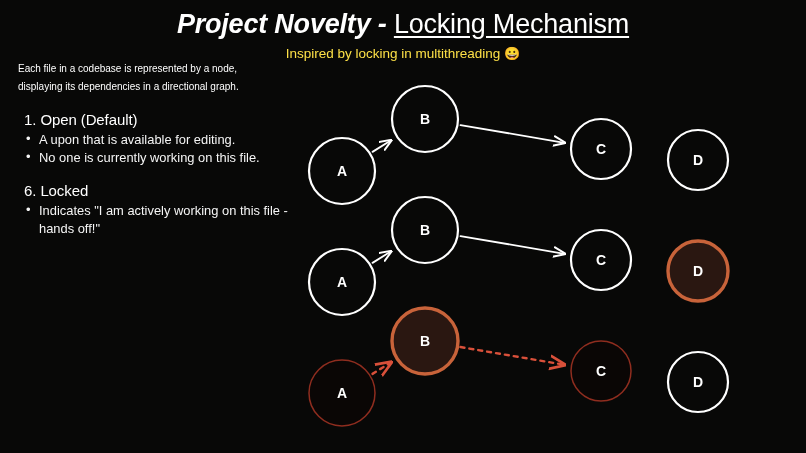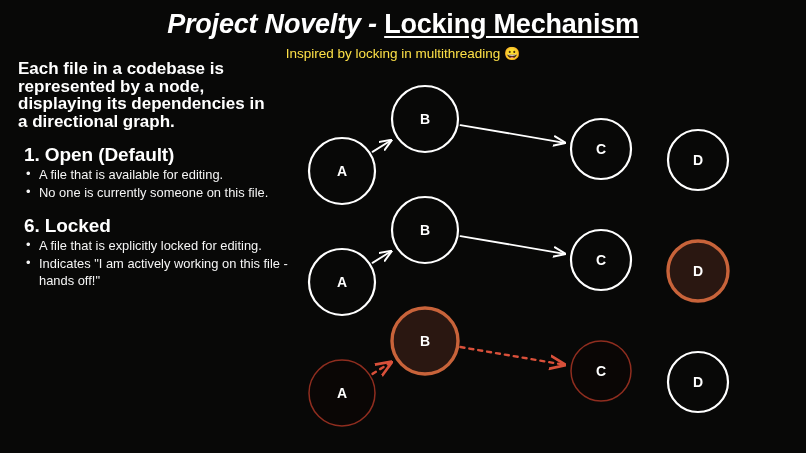--- a/index.html
+++ b/index.html
@@ -38,51 +38,51 @@
   }
   #title .italic-part {
     font-style: italic;
     font-weight: bold;
     margin-top: 9px;
   }
   #title .underline-part {
     text-decoration: underline;
     text-underline-offset: 3px;
     font-style: normal;
-    font-weight: bold;
+    font-weight: normal;
   }
   #subtitle {
     margin-top: 5px;
     font-size: 13.5px;
     line-height: 17px;
     font-weight: normal;
     color: #fde047;
     white-space: nowrap;
   }
   #subtitle .emoji { font-size: 13px; }
 
   
   #left-col {
     position: absolute;
     left: 18px;
     top: 60px;
     width: 292px;
   }
   .intro {
-    font-size: 17px;
+    font-size: 10px;
     line-height: 17.5px;
-    font-weight: bold;
+    font-weight: normal;
     color: #ffffff;
     width: 252px;
   }
   .section { margin-top: 15px; }
   .section-title {
-    font-size: 19px;
+    font-size: 15px;
     line-height: 20px;
-    font-weight: bold;
+    font-weight: normal;
     padding-left: 6px;
     letter-spacing: -0.1px;
   }
   ul.bullets {
     margin: 1px 0 0 0;
     padding-left: 19px;
     list-style: none;
   }
   ul.bullets li {
     position: relative;
@@ -134,29 +134,28 @@
       <span class="emoji">😀</span>
     </div>
   </div>
 
   <div id="left-col">
     <div class="intro">Each file in a codebase is represented by a node, displaying its dependencies in a directional graph.</div>
 
     <div class="section">
       <div class="section-title">1. Open (Default)</div>
       <ul class="bullets">
-        <li>A file that is available for editing.</li>
-        <li>No one is currently someone on this file.</li>
+        <li>A upon that is available for editing.</li>
+        <li>No one is currently working on this file.</li>
       </ul>
     </div>
 
     <div class="section">
       <div class="section-title">6. Locked</div>
       <ul class="bullets">
-        <li>A file that is explicitly locked for editing.</li>
         <li>Indicates "I am actively working on this file - hands off!"</li>
       </ul>
     </div>
 
   </div>
 
   <div id="graph-area">
     <svg id="graph-svg" width="510" height="388" viewBox="0 0 510 388">
         <defs>
           <marker id="arrow0" viewBox="0 0 10 10" refX="9" refY="5" markerWidth="7" markerHeight="7" orient="auto-start-reverse">

